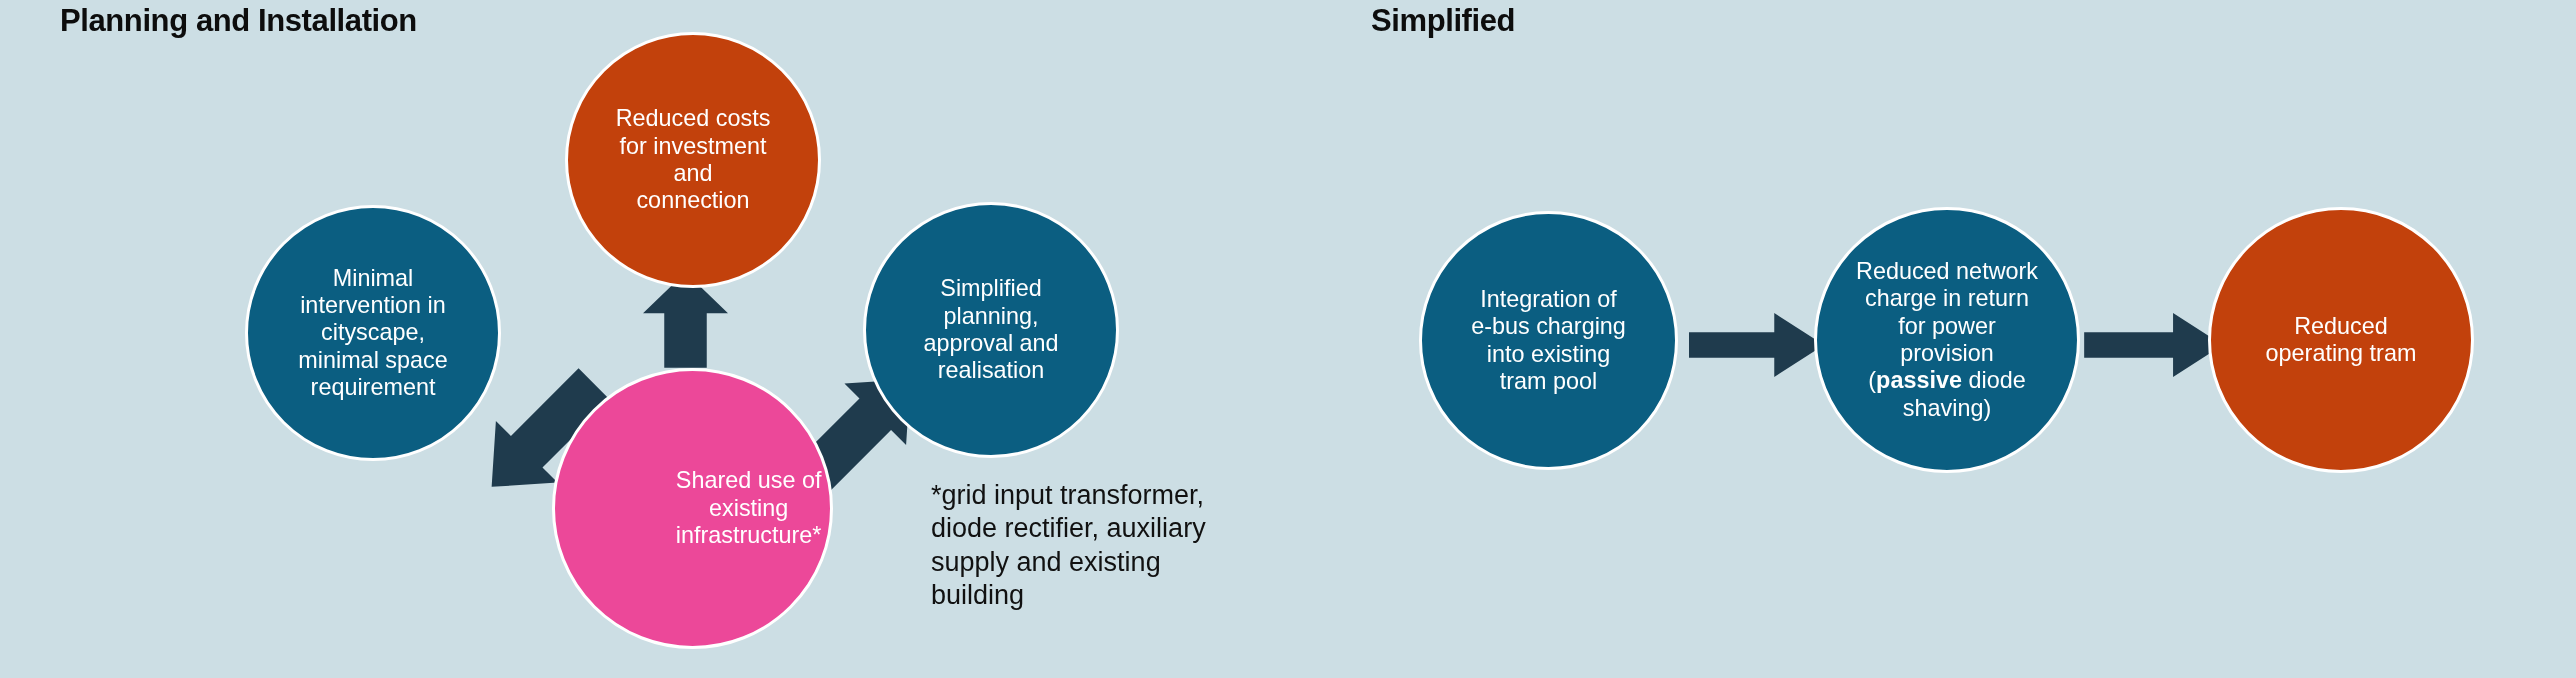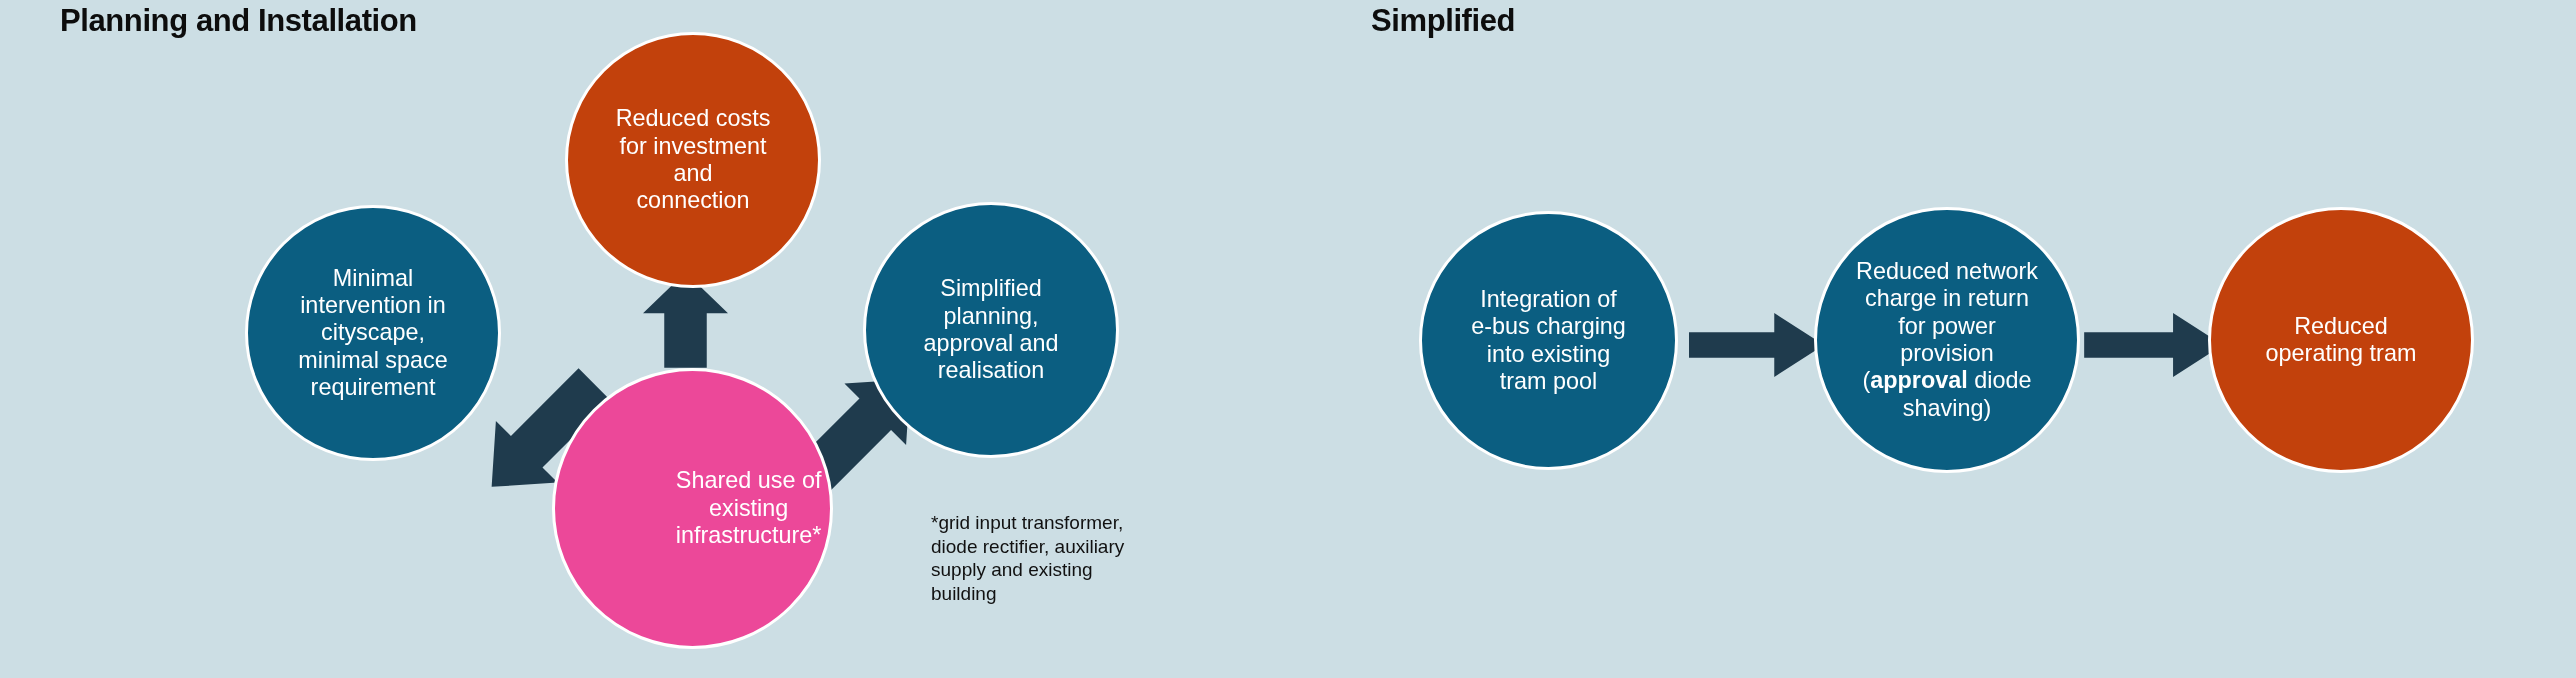--- a/index.html
+++ b/index.html
@@ -61,23 +61,23 @@
   .arrow svg{display:block;overflow:visible;}
 
   #arrow-up{left:643px;top:272px;width:85px;height:96px;}
   #arrow-upleft{left:469px;top:371px;width:153px;height:124px;}
   #arrow-upright{left:785px;top:366px;width:153px;height:124px;}
   #arrow-op-1{left:1689px;top:313px;width:135px;height:64px;}
   #arrow-op-2{left:2084px;top:313px;width:139px;height:64px;}
 
   .footnote{
     position:absolute;
-    left:931px;top:511px;
+    left:931px;top:479px;
     width:305px;
-    font-size:19px;
+    font-size:27px;
     line-height:1.24;
     color:#111111;
     white-space:pre-line;
     z-index:5;
   }
   b{font-weight:bold;}
 </style>
 </head>
 <body>
 
@@ -155,21 +155,21 @@
 building</div>
 
   <div class="bubble navy" id="bubble-integration">
     <span class="txt">Integration of
 e-bus charging
 into existing
 tram pool</span>
   </div>
 
   <div class="bubble navy" id="bubble-network">
-    <span class="txt"><span>Reduced network</span><br><span>charge in return</span><br><span>for power</span><br><span>provision</span><br><span>(</span><b>approval</b><span> diode</span><br><span>shaving)</span></span>
+    <span class="txt"><span>Reduced network</span><br><span>charge in return</span><br><span>for power</span><br><span>provision</span><br><span>(</span><b>passive</b><span> diode</span><br><span>shaving)</span></span>
   </div>
 
   <div class="bubble green" id="bubble-operating">
     <span class="txt">Reduced
 operating tram</span>
   </div>
 
 </div>
 
 

